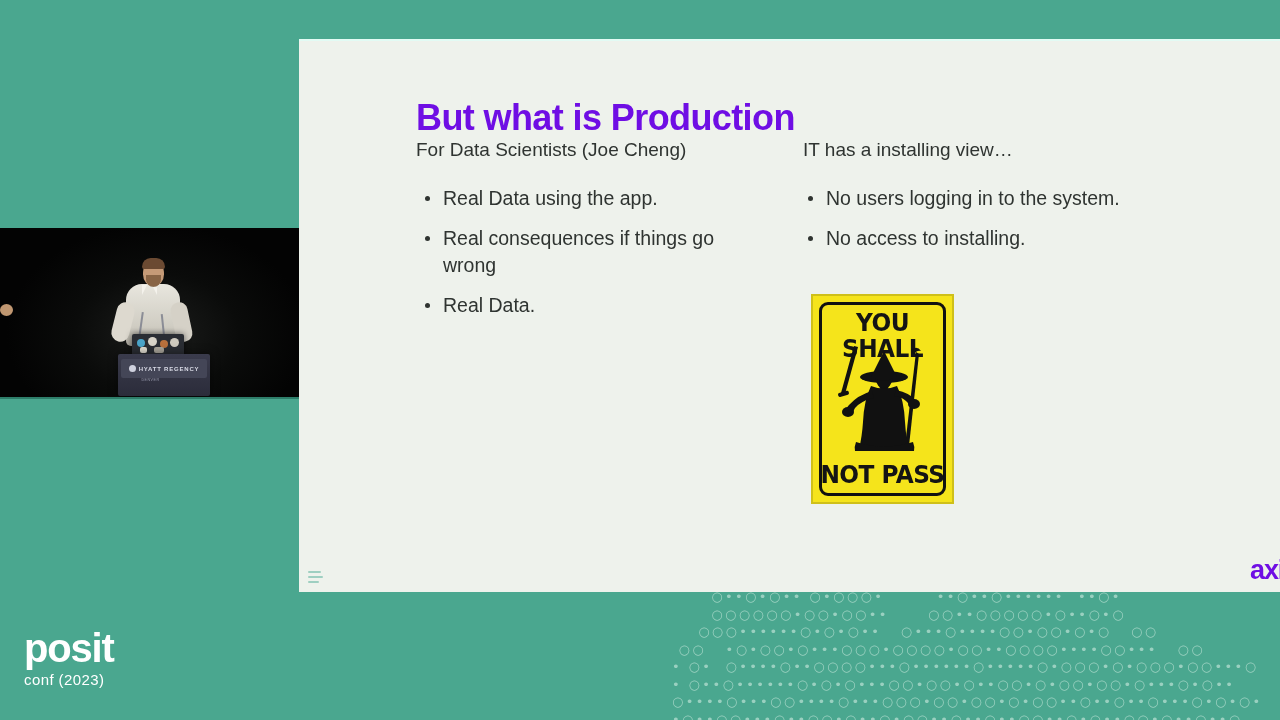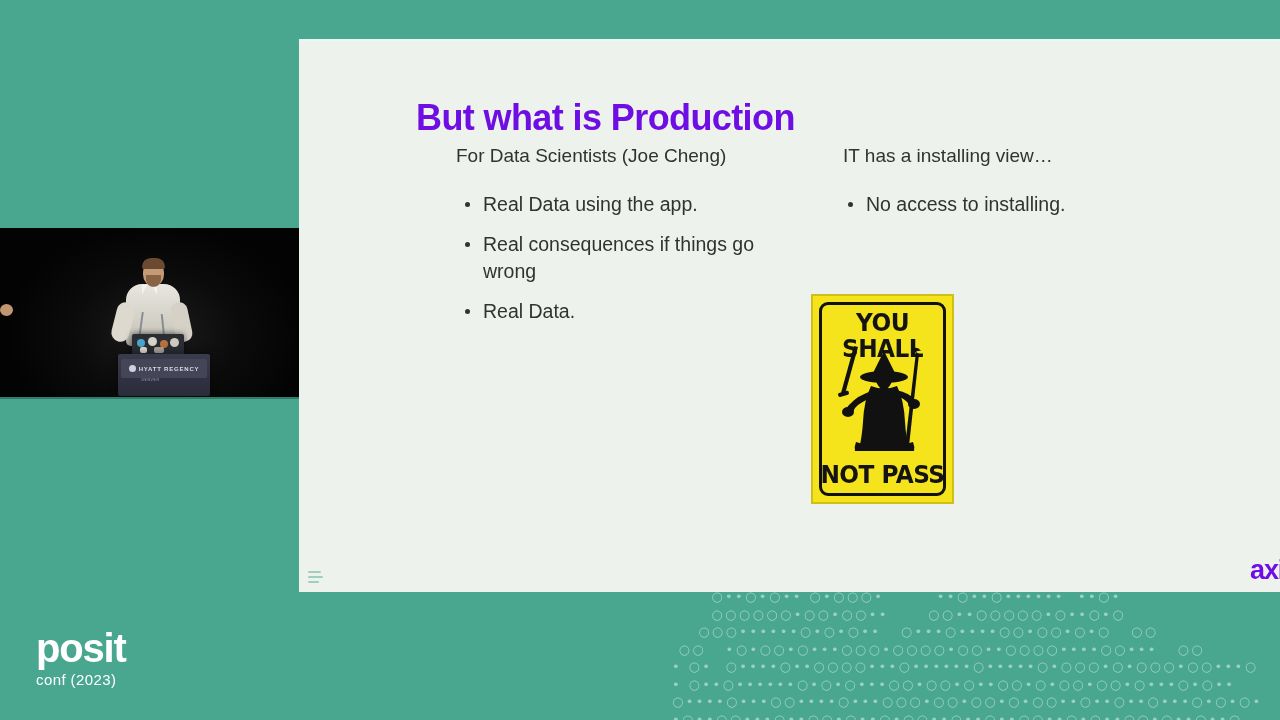--- a/index.html
+++ b/index.html
@@ -35,21 +35,21 @@
     font-size: 13px;
     line-height: 17.5px;
     letter-spacing: 2.4px;
     color: #a9d8c9;
     opacity: .85;
   }
 
   
   #posit-logo {
     position: absolute;
-    left: 36px;
+    left: 24px;
     top: 628px;
     color: #ffffff;
   }
   #posit-logo .posit-word {
     font-size: 40px;
     font-weight: 700;
     letter-spacing: -1.2px;
     line-height: 40px;
     display: block;
   }
@@ -295,22 +295,21 @@
     font-size: 36px;
     font-weight: 700;
     color: #6f0ee4;
     letter-spacing: -.6px;
     line-height: 50px;
     white-space: nowrap;
   }
 
   .column {
     position: absolute;
-    top: 104px;
-    margin-left: 40px;
+    top: 98px;
   }
   #col-left  { left: 117px; width: 340px; }
   #col-right { left: 500px; width: 400px; }
 
   .col-heading {
     font-size: 19px;
     color: #2f3431;
     line-height: 26px;
     margin: 0 0 22px 0;
     font-weight: 400;
@@ -484,20 +483,21 @@
       <ul class="bullets">
         <li>Real Data using the app.</li>
         <li>Real consequences if things go wrong</li>
         <li>Real Data.</li>
       </ul>
     </div>
 
     <div class="column" id="col-right">
       <p class="col-heading">IT has a installing view…</p>
       <ul class="bullets">
+        <li>No users logging in to the system.</li>
         <li>No access to installing.</li>
       </ul>
     </div>
 
     <div id="meme-sign">
       <div class="inner-border"></div>
       <div class="sign-top-text">YOU SHALL</div>
       <svg class="gandalf" viewBox="0 0 123 118" aria-hidden="true">
         <g fill="#111111">
 

